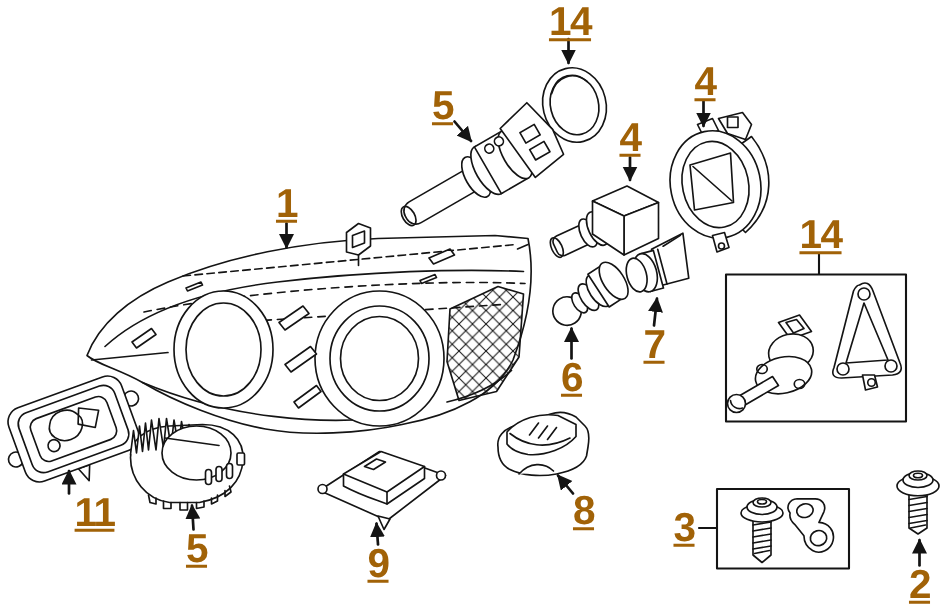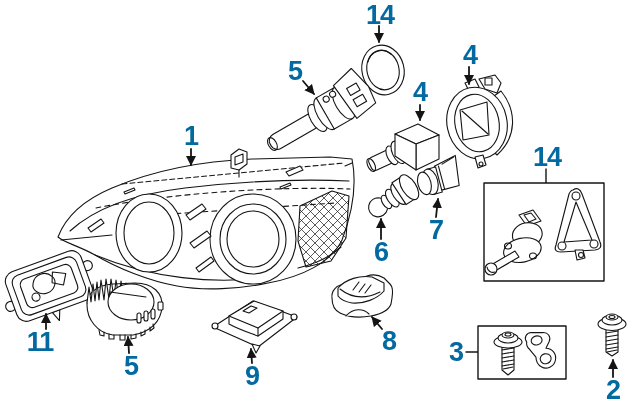--- a/index.html
+++ b/index.html
@@ -3,23 +3,24 @@
 <meta charset="utf-8">
 <style>
   html,body{margin:0;padding:0;background:#fff;}
   #stage{
     position:relative;width:628px;height:407px;background:#ffffff;
     overflow:hidden;font-family:"Liberation Sans",sans-serif;
   }
   #art{position:absolute;left:0;top:0;}
   .callout{
     position:absolute;transform:translate(-50%,-50%);
-    font:700 27px "Liberation Sans",sans-serif;color:#0369a1;
+    font:700 27px "Liberation Sans",sans-serif;color:#a16207;
     letter-spacing:-1px;line-height:1;user-select:none;cursor:pointer;
     white-space:nowrap;
+    text-decoration:underline;
   }
 </style>
 </head>
 <body>
 
 <div id="stage">
 
   <svg id="art" width="628" height="407" viewBox="0 0 628 407">
     <defs>
       <pattern id="xh" width="9" height="9" patternUnits="userSpaceOnUse">
@@ -239,18 +240,18 @@
   <div class="callout" style="left:191px;top:136px">1</div>
   <div class="callout" style="left:613px;top:390px">2</div>
   <div class="callout" style="left:456px;top:352px">3</div>
   <div class="callout" style="left:420px;top:92px">4</div>
   <div class="callout" style="left:295px;top:71px">5</div>
   <div class="callout" style="left:381px;top:252px">6</div>
   <div class="callout" style="left:436px;top:230px">7</div>
   <div class="callout" style="left:389px;top:341px">8</div>
   <div class="callout" style="left:252px;top:376px">9</div>
   <div class="callout" style="left:131px;top:366px">5</div>
-  <div class="callout" style="left:40px;top:342px">11</div>
+  <div class="callout" style="left:63px;top:342px">11</div>
   <div class="callout" style="left:547px;top:157px">14</div>
   <div class="callout" style="left:470px;top:55px">4</div>
   <div class="callout" style="left:380px;top:15px">14</div>
 
 </div>
 
 </body></html>

